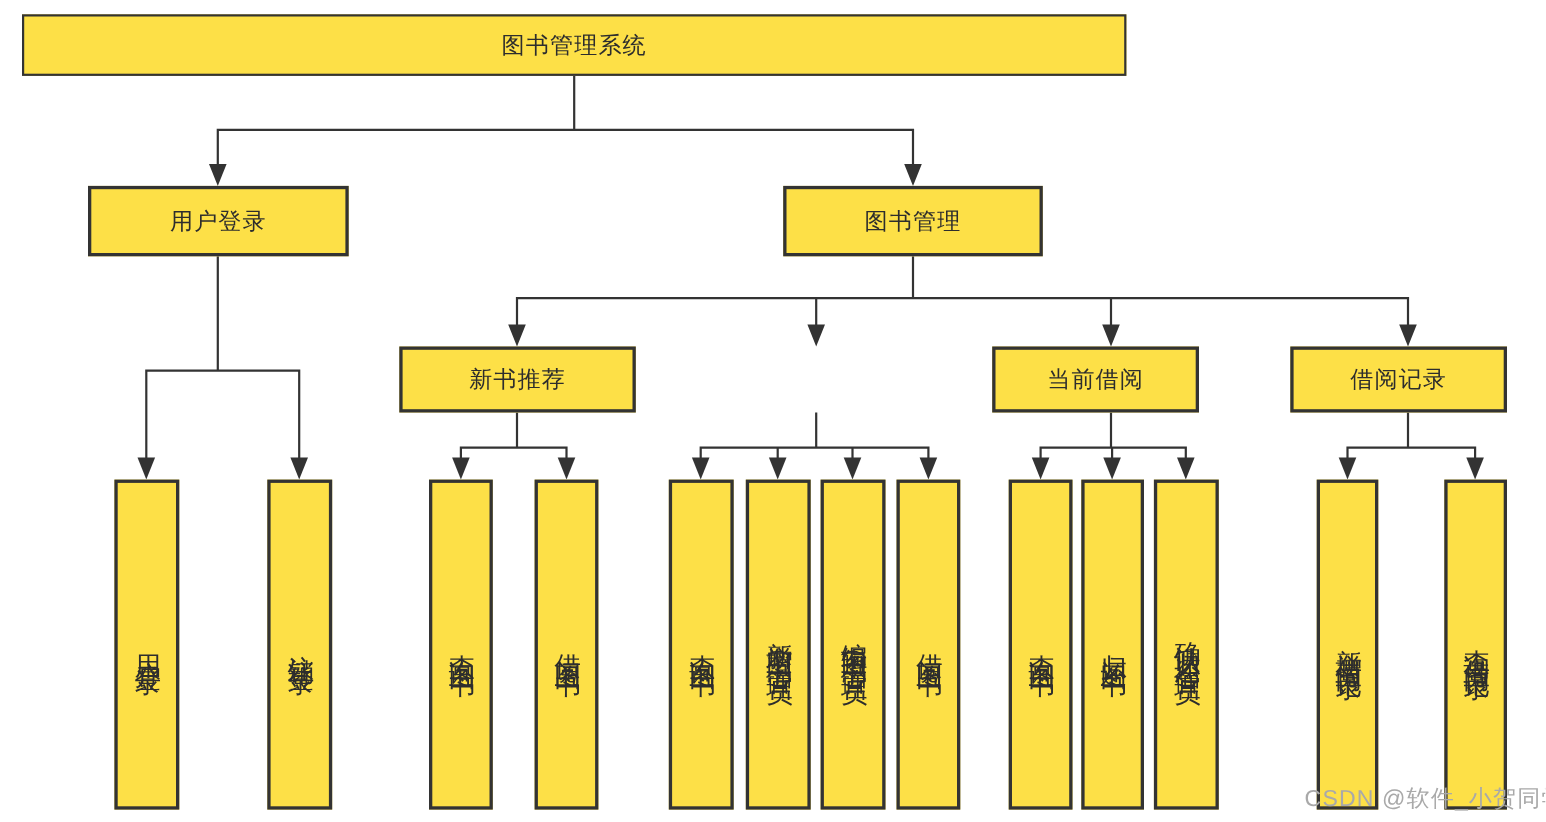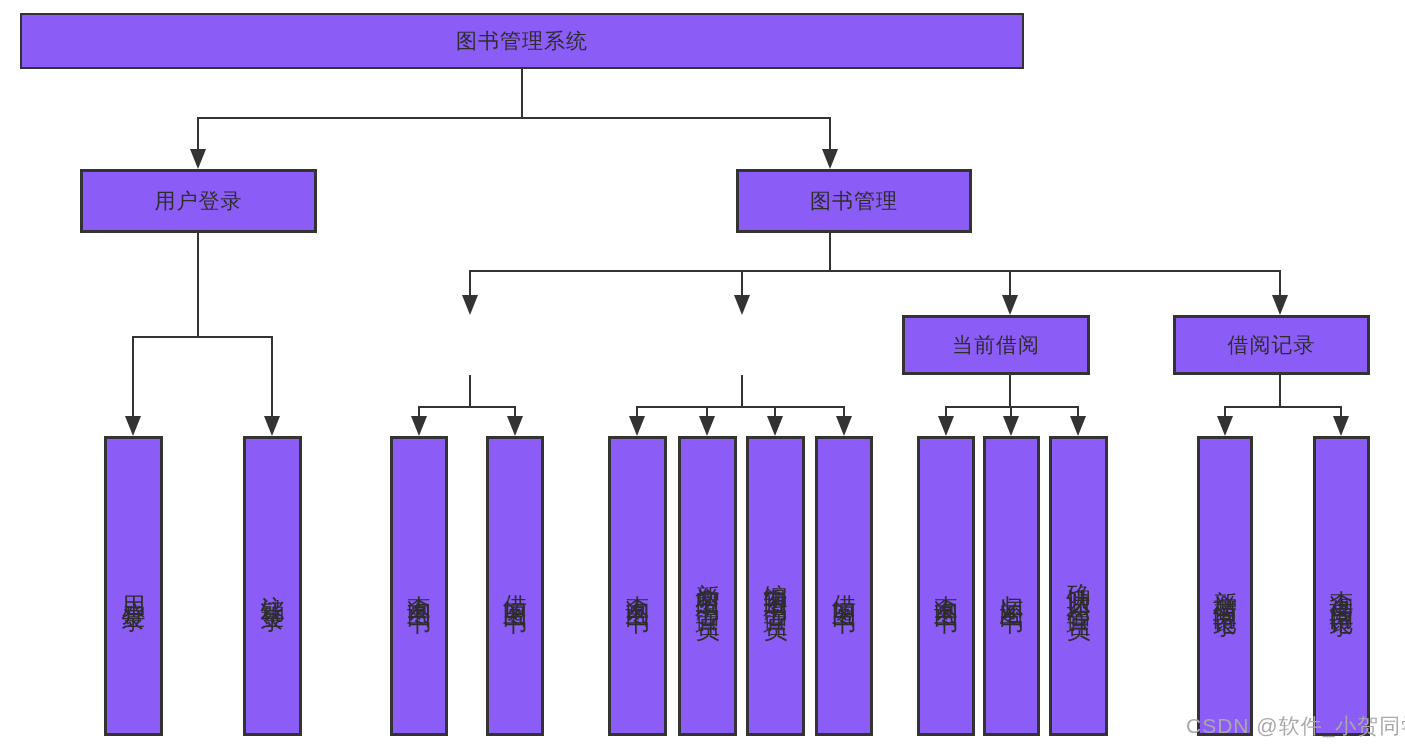--- a/index.html
+++ b/index.html
@@ -13,21 +13,21 @@
   }
   .connectors {
     position: absolute;
     left: 0; top: 0;
     pointer-events: none;
   }
   .node {
     position: absolute;
     box-sizing: border-box;
     border: 3px solid #333333;
-    background: #8b5cf6;
+    background: #fde047;
     color: #2d2d2d;
     display: flex;
     align-items: center;
     justify-content: center;
   }
   .node.h { font-size: 21px; letter-spacing: 1px; }
   .node.root { border-width: 2px; }
   .node.v .lbl {
     writing-mode: vertical-rl;
     text-orientation: mixed;
@@ -84,24 +84,27 @@
     </g>
   </svg>
 
   <div class="node h root" style="left:20px; top:13px; width:1004px; height:56px;">
     <span class="lbl">图书管理系统</span>
   </div>
 
   <div class="node h" style="left:80px; top:169px; width:237px; height:64px;">
     <span class="lbl">用户登录</span>
   </div>
-  <div class="node h" style="left:712px; top:169px; width:236px; height:64px;margin-left:24px;">
+  <div class="node h" style="left:712px; top:169px; width:236px; height:64px;">
     <span class="lbl">图书管理</span>
   </div>
 
+  <div class="node h" style="left:363px; top:315px; width:215px; height:60px;">
+    <span class="lbl">新书推荐</span>
+  </div>
   <div class="node h" style="left:902px; top:315px; width:188px; height:60px;">
     <span class="lbl">当前借阅</span>
   </div>
   <div class="node h" style="left:1173px; top:315px; width:197px; height:60px;">
     <span class="lbl">借阅记录</span>
   </div>
 
   <div class="node v" style="left:104px; top:436px; width:59px; height:300px;">
     <span class="lbl">用户登录</span>
   </div>

